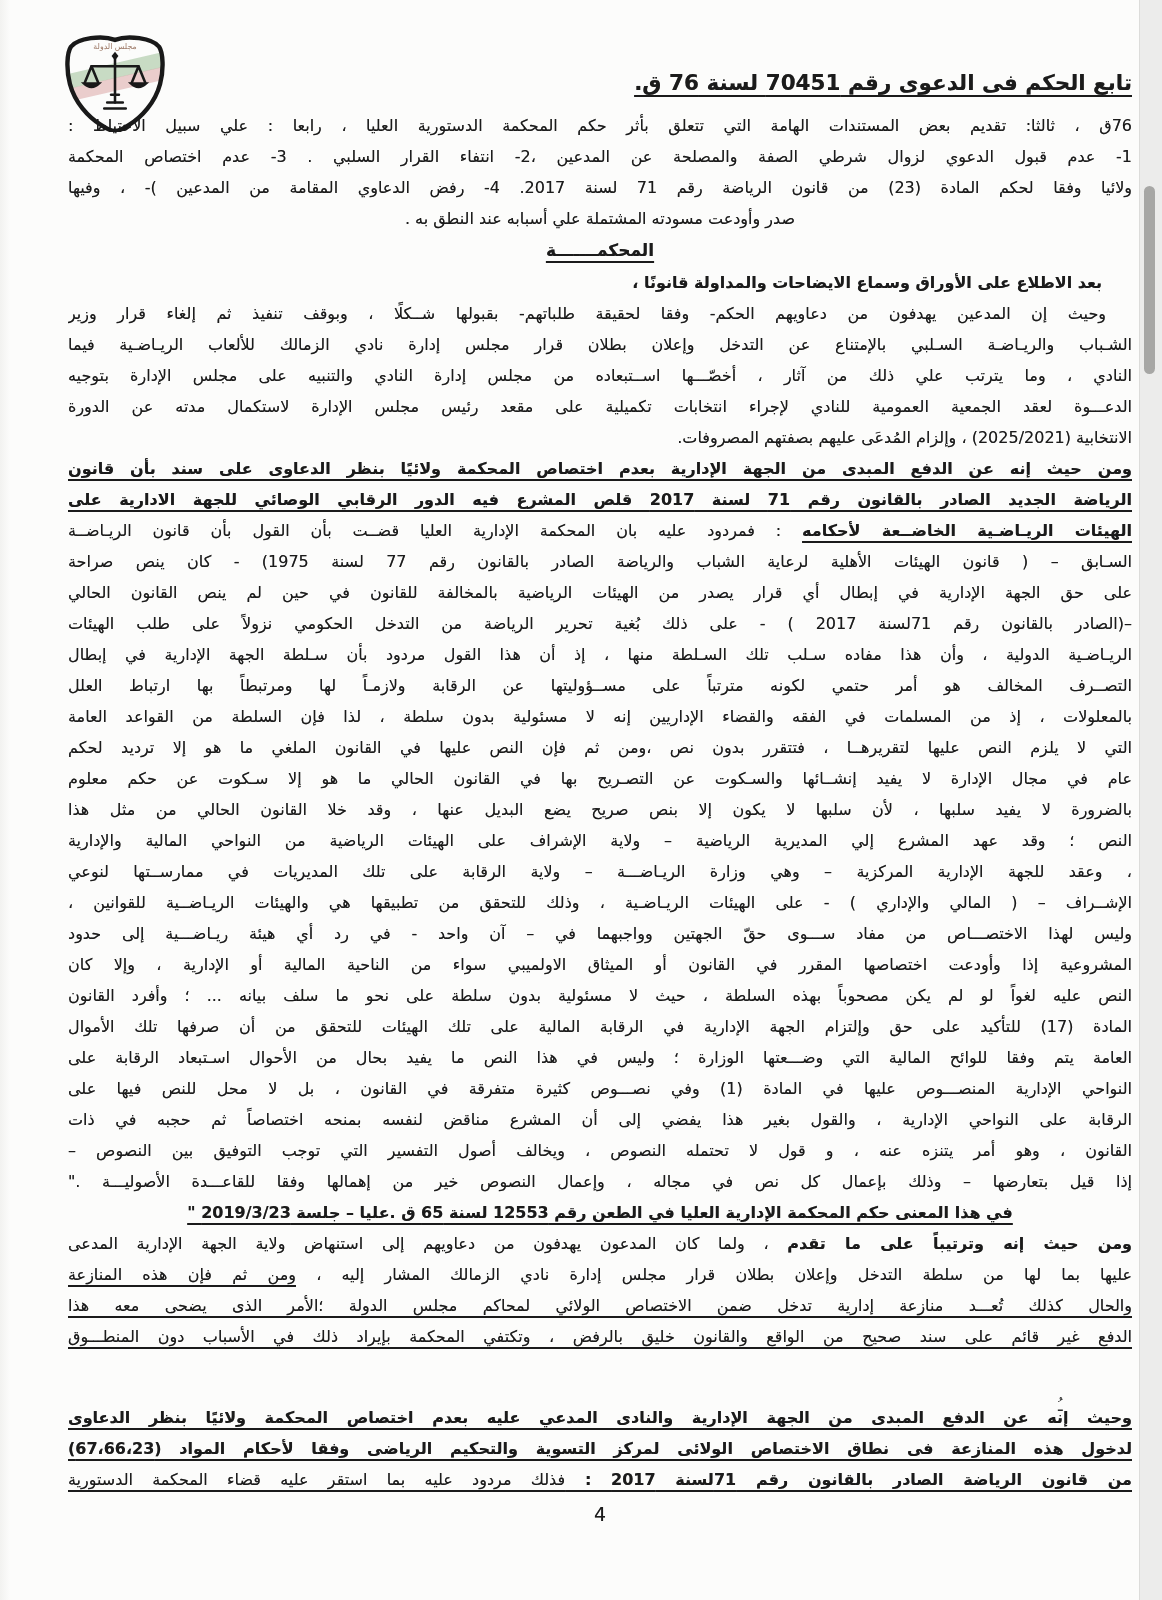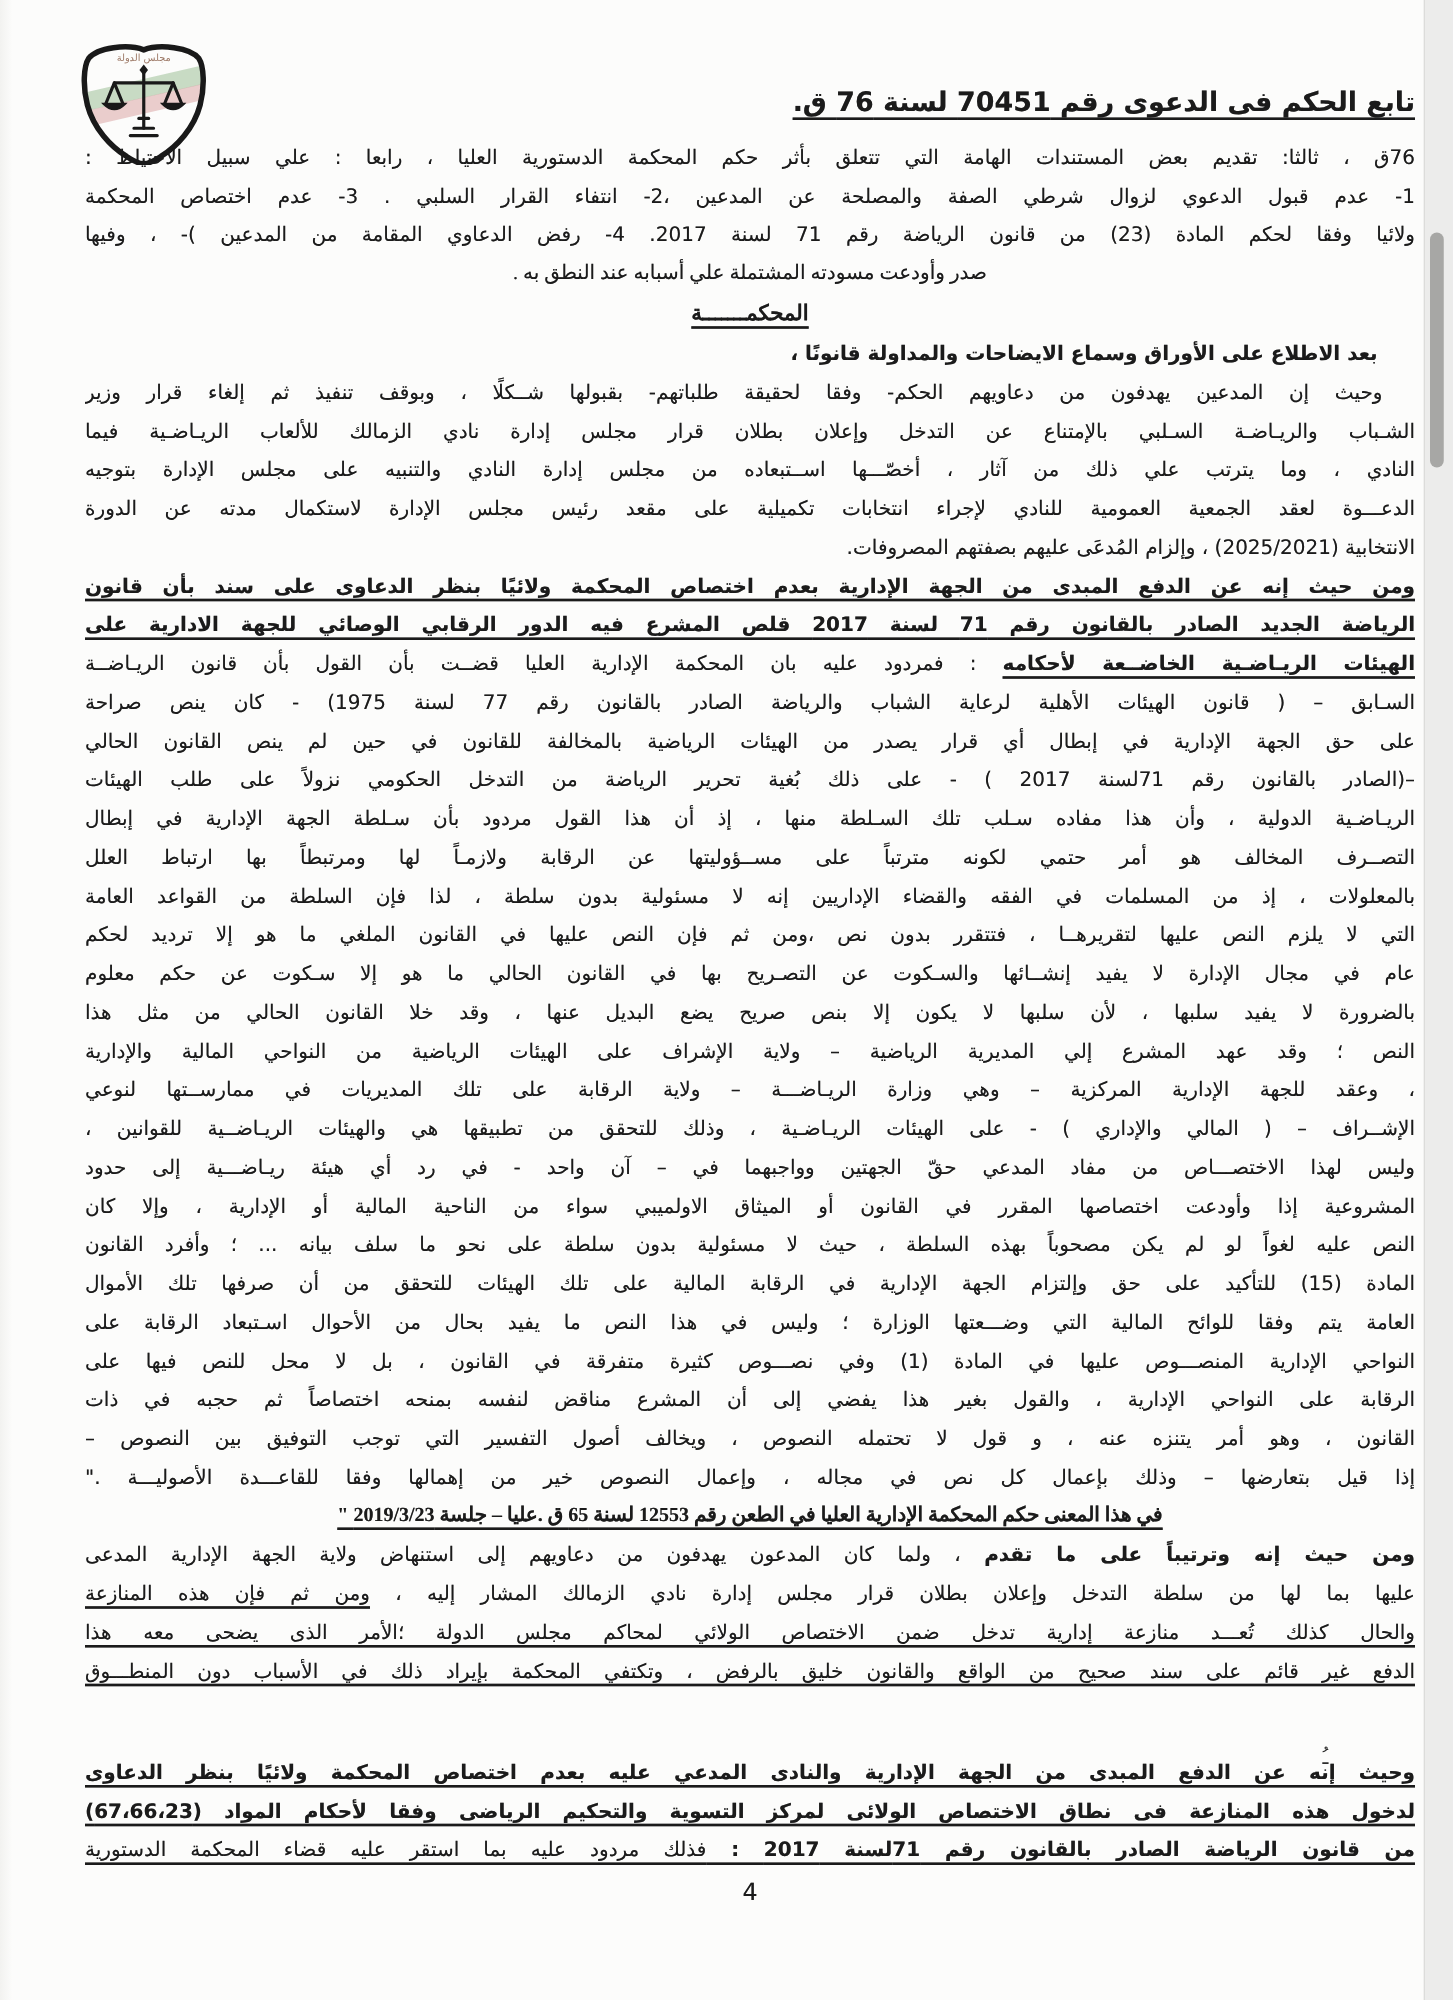--- a/index.html
+++ b/index.html
@@ -7,21 +7,21 @@
           font-family:"DejaVu Sans",sans-serif;color:#1b1b1b;}
   .page{position:absolute;inset:0;direction:rtl;
         background:linear-gradient(to right,#f2f2f0 0,#fcfcfb 10px,#fcfcfb 100%);}
   .logo{position:absolute;top:14px;left:60px;width:110px;height:98px;margin-top:20px;}
   .content{position:absolute;top:64px;right:30px;left:68px;
            text-shadow:0 0 .3px rgba(25,25,25,.55);}
   .block{margin:0;}
   .line{font-size:16px;height:31px;line-height:31px;overflow:hidden;
         text-align:justify;text-align-last:justify;}
   .a-r{text-align:left;text-align-last:right;}
-  .a-c{text-align:left;text-align-last:center;font-family:Liberation Serif, serif;}
+  .a-c{text-align:left;text-align-last:center;}
   .s-b,.s-bu{font-weight:700;}
   .s-u,.s-bu,.s-ru{text-decoration:underline;text-decoration-thickness:1.7px;text-underline-offset:5px;}
   .title{margin-bottom:8px;}
   .title .line{font-size:21.5px;height:38px;line-height:38px;}
   .muhkama .line{font-size:17px;height:33px;line-height:33px;}
   .pagenum{text-align:center;font-size:19px;margin-top:8px;direction:ltr;}
   .stray{position:absolute;top:1396px;left:1058px;font-size:16px;color:#2a2a2a;}
   .scrollbar{position:absolute;top:0;right:0;width:22px;height:1600px;
              background:#ececeb;border-left:1px solid #dcdcda;}
   .thumb{position:absolute;top:186px;left:4px;width:11px;height:188px;
@@ -92,24 +92,24 @@
           <div class="line a-j"><span class="s-r">–(الصادر بالقانون رقم 71لسنة 2017 ) - على ذلك بُغية تحرير الرياضة من التدخل الحكومي نزولاً على طلب الهيئات</span></div>
           <div class="line a-j"><span class="s-r">الريـاضـية الدولية ، وأن هذا مفاده سـلب تلك السـلطة منها ، إذ أن هذا القول مردود بأن سـلطة الجهة الإدارية في إبطال</span></div>
           <div class="line a-j"><span class="s-r">التصــرف المخالف هو أمر حتمي لكونه مترتباً على مســؤوليتها عن الرقابة ولازمـاً لها ومرتبطاً بها ارتباط العلل</span></div>
           <div class="line a-j"><span class="s-r">بالمعلولات ، إذ من المسلمات في الفقه والقضاء الإداريين إنه لا مسئولية بدون سلطة ، لذا فإن السلطة من القواعد العامة</span></div>
           <div class="line a-j"><span class="s-r">التي لا يلزم النص عليها لتقريرهــا ، فتتقرر بدون نص ،ومن ثم فإن النص عليها في القانون الملغي ما هو إلا ترديد لحكم</span></div>
           <div class="line a-j"><span class="s-r">عام في مجال الإدارة لا يفيد إنشــائها والسـكوت عن التصـريح بها في القانون الحالي ما هو إلا سـكوت عن حكم معلوم</span></div>
           <div class="line a-j"><span class="s-r">بالضرورة لا يفيد سلبها ، لأن سلبها لا يكون إلا بنص صريح  يضع البديل عنها ، وقد خلا القانون الحالي من مثل هذا</span></div>
           <div class="line a-j"><span class="s-r">النص ؛ وقد عهد المشرع  إلي المديرية الرياضية – ولاية الإشراف على الهيئات الرياضية من النواحي المالية والإدارية</span></div>
           <div class="line a-j"><span class="s-r">، وعقد للجهة الإدارية المركزية – وهي وزارة الريـاضـــة – ولاية الرقابة على تلك المديريات في ممارســتها لنوعي</span></div>
           <div class="line a-j"><span class="s-r">الإشــراف – ( المالي والإداري ) - على الهيئات الريـاضـية ، وذلك للتحقق من تطبيقها هي والهيئات الريـاضــية للقوانين ،</span></div>
-          <div class="line a-j"><span class="s-r">وليس لهذا الاختصـــاص من مفاد المدعي حقّ الجهتين وواجبهما في – آن واحد - في رد أي هيئة ريـاضـــية إلى حدود</span></div>
+          <div class="line a-j"><span class="s-r">وليس لهذا الاختصـــاص من مفاد ســـوى حقّ الجهتين وواجبهما في – آن واحد - في رد أي هيئة ريـاضـــية إلى حدود</span></div>
           <div class="line a-j"><span class="s-r">المشروعية إذا وأودعت اختصاصها المقرر في القانون أو الميثاق الاولميبي سواء من الناحية المالية أو الإدارية ، وإلا كان</span></div>
           <div class="line a-j"><span class="s-r">النص عليه لغواً لو لم يكن مصحوباً بهذه السلطة ، حيث لا مسئولية بدون سلطة على نحو ما سلف بيانه ... ؛ وأفرد القانون</span></div>
-          <div class="line a-j"><span class="s-r">المادة (15) للتأكيد على حق وإلتزام الجهة الإدارية في الرقابة المالية على تلك الهيئات للتحقق من أن صرفها تلك الأموال</span></div>
+          <div class="line a-j"><span class="s-r">المادة (17) للتأكيد على حق وإلتزام الجهة الإدارية في الرقابة المالية على تلك الهيئات للتحقق من أن صرفها تلك الأموال</span></div>
           <div class="line a-j"><span class="s-r">العامة يتم وفقا للوائح المالية التي وضـــعتها الوزارة ؛ وليس في هذا النص ما يفيد بحال من الأحوال اسـتبعاد الرقابة على</span></div>
           <div class="line a-j"><span class="s-r">النواحي الإدارية المنصـــوص عليها في المادة (1) وفي نصـــوص كثيرة متفرقة في القانون ، بل لا محل للنص فيها على</span></div>
           <div class="line a-j"><span class="s-r">الرقابة على النواحي الإدارية ، والقول بغير هذا يفضي إلى أن المشرع مناقض لنفسه بمنحه اختصاصاً ثم حجبه في ذات</span></div>
           <div class="line a-j"><span class="s-r">القانون ، وهو أمر يتنزه عنه ، و قول لا تحتمله النصوص ، ويخالف أصول التفسير التي توجب التوفيق بين النصوص –</span></div>
           <div class="line a-j"><span class="s-r">إذا قيل بتعارضها – وذلك بإعمال كل نص في مجاله ، وإعمال النصوص خير من إهمالها وفقا للقاعـــدة الأصوليـــة ."</span></div>
         </div>
         <div class="block">
           <div class="line a-c"><span class="s-bu">في هذا المعنى حكم المحكمة الإدارية العليا في الطعن رقم 12553 لسنة 65 ق .عليا – جلسة 2019/3/23 "</span></div>
         </div>
         <div class="block">

